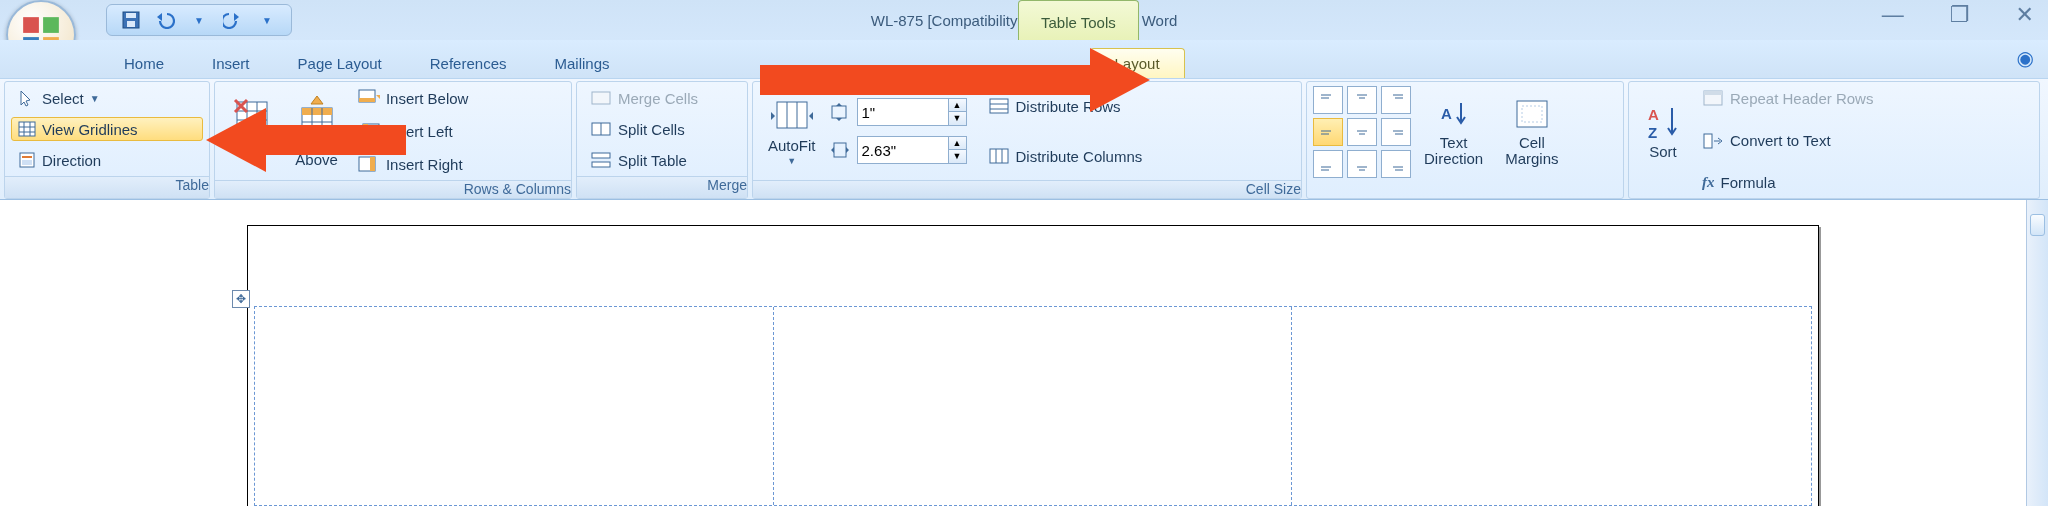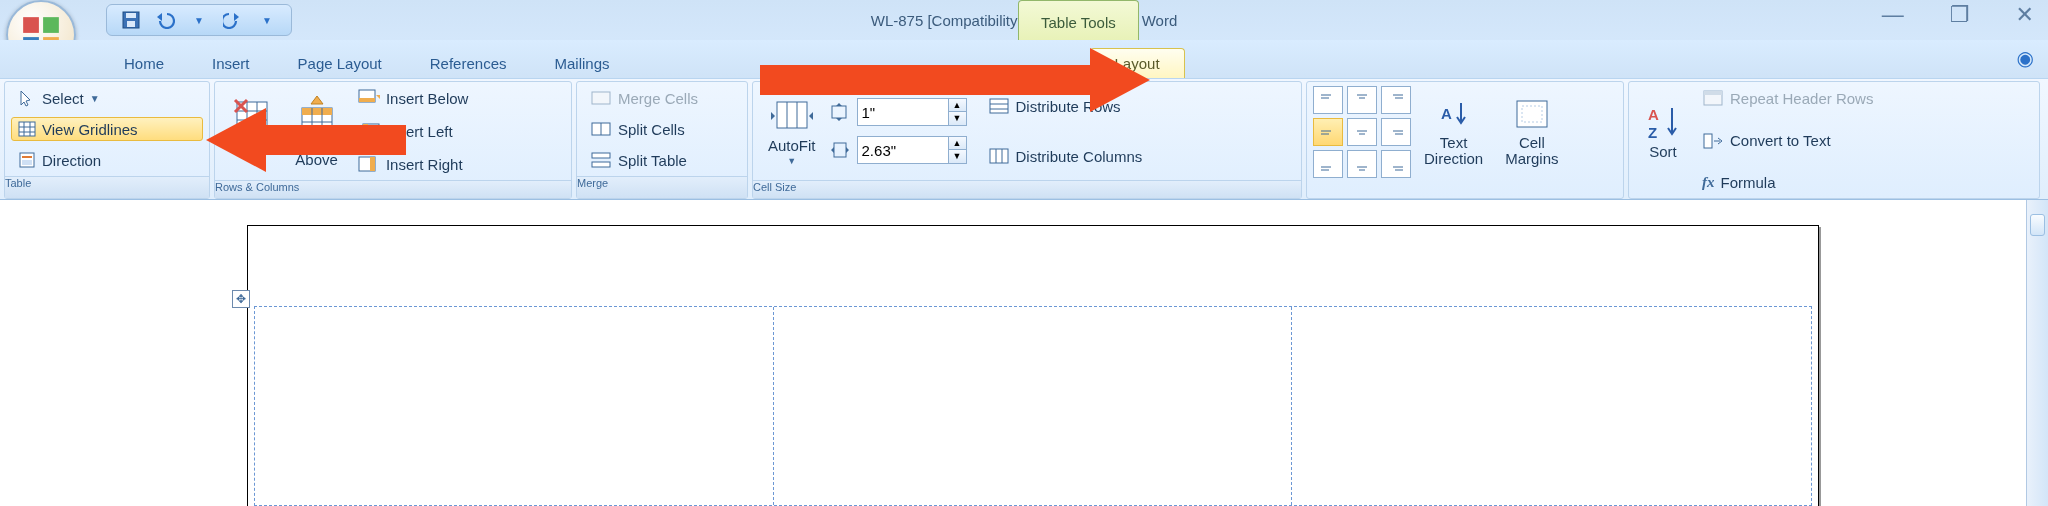--- a/index.html
+++ b/index.html
@@ -19,21 +19,21 @@
 
 .tabrow{height:38px;background:linear-gradient(#d9ecff,#cfe3f7);display:flex;align-items:flex-end;padding-left:100px;position:relative}
 .tab{padding:6px 24px 6px;color:#2b5c92;cursor:pointer}
 .tab.ctx{background:linear-gradient(#fffef0,#fff6c2);border:1px solid #d7c24e;border-bottom:none;border-radius:4px 4px 0 0;color:#5a5a2a}
 .tabrow .help{position:absolute;right:14px;top:6px;color:#2b71c9;font-size:20px}
 
 
 .ribbon{height:122px;background:linear-gradient(#f1f7ff,#e0eefc);border-top:1px solid #b9d5f0;border-bottom:1px solid #9cbfe2;display:flex;padding:2px 4px 0}
 .group{border:1px solid #bcd4ec;border-radius:3px;margin-right:4px;display:flex;flex-direction:column;background:linear-gradient(#eef6ff,#dfeefe);position:relative}
 .group-body{flex:1;display:flex;padding:4px 6px;gap:4px}
-.group-title{height:22px;text-align:left;color:#3f6a99;font-size:11px;background:linear-gradient(#e2eefb,#cfe1f4);border-top:1px solid #bcd4ec;position:relative}
+.group-title{height:22px;text-align:right;color:#3f6a99;font-size:14px;background:linear-gradient(#e2eefb,#cfe1f4);border-top:1px solid #bcd4ec;position:relative}
 .btn{display:flex;align-items:center;gap:6px;padding:2px 6px;border:1px solid transparent;border-radius:3px;color:#1f3b5a;white-space:nowrap;cursor:pointer}
 .btn.big{flex-direction:column;justify-content:center;text-align:center;gap:2px;padding:2px 8px;height:90px}
 .btn.big .lbl{font-size:15px;line-height:16px}
 .btn.sel{background:linear-gradient(#fff1bf,#ffdd7e);border-color:#e9bb3f}
 .btn.disabled{color:#9aa9b7}
 .col{display:flex;flex-direction:column;justify-content:space-between}
 .sz-row{display:flex;align-items:center;gap:6px}
 .spin{display:flex;align-items:center;border:1px solid #8faecf;background:#fff;height:28px}
 .spin input{border:none;outline:none;height:26px;width:90px;padding:0 4px;font-size:15px}
 .spin .arrows{display:flex;flex-direction:column}

